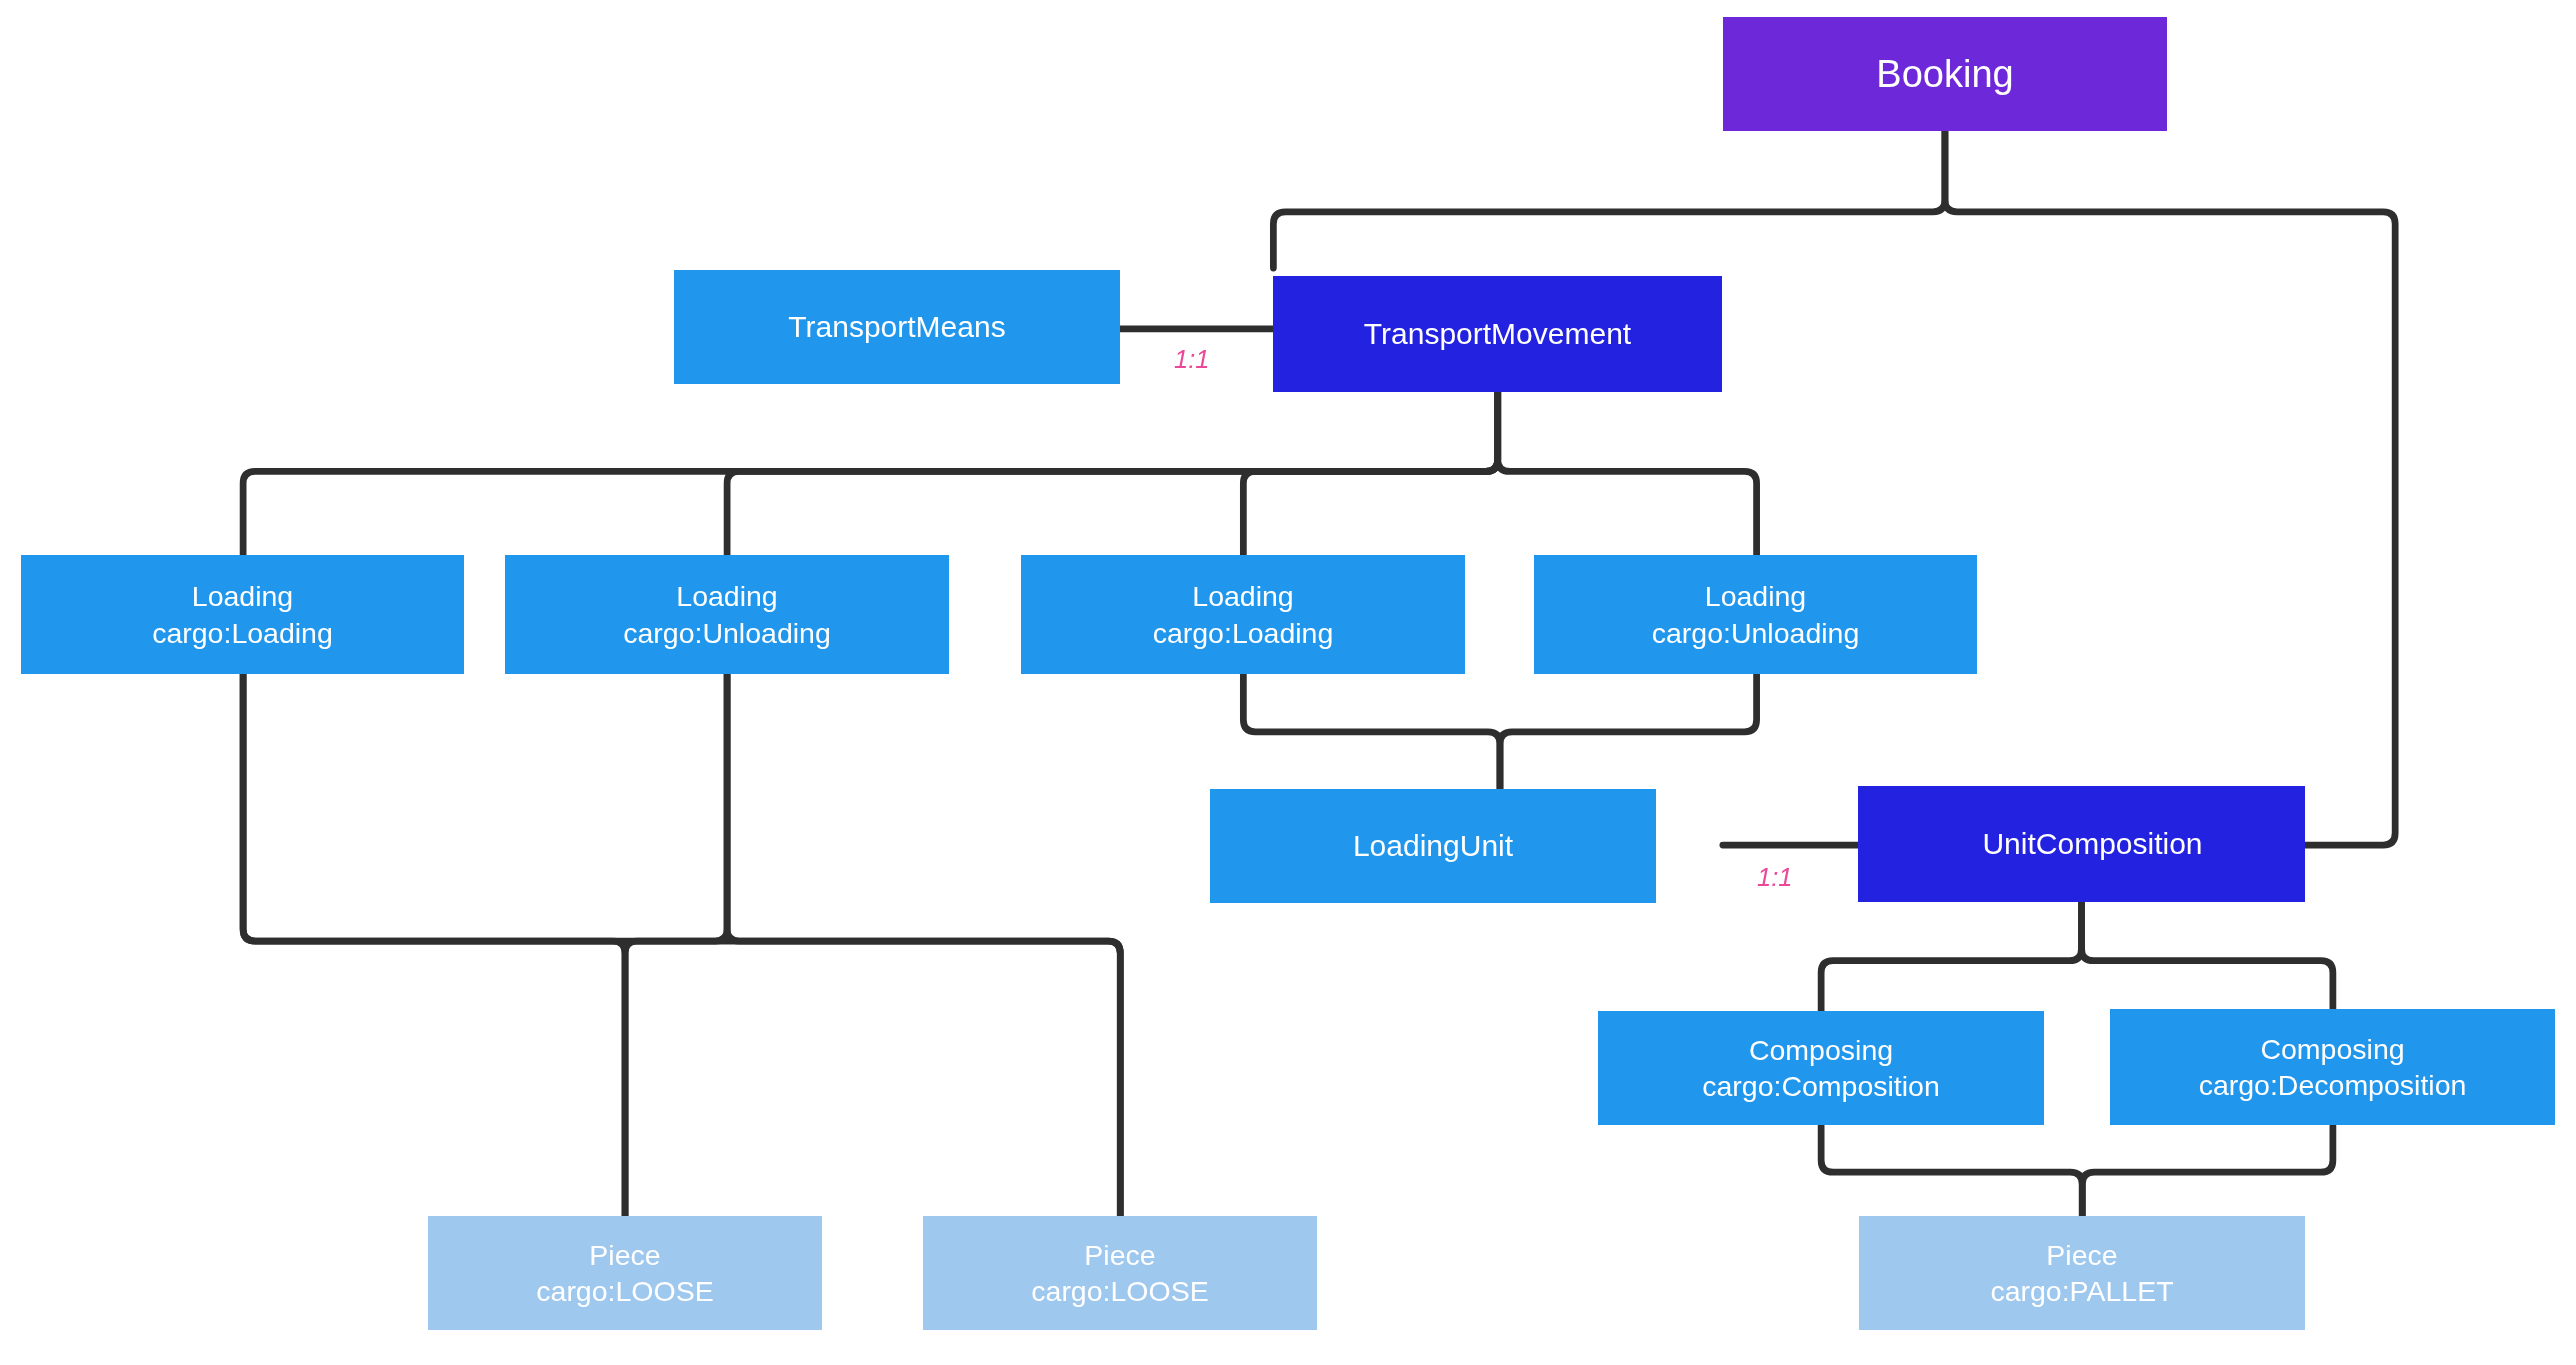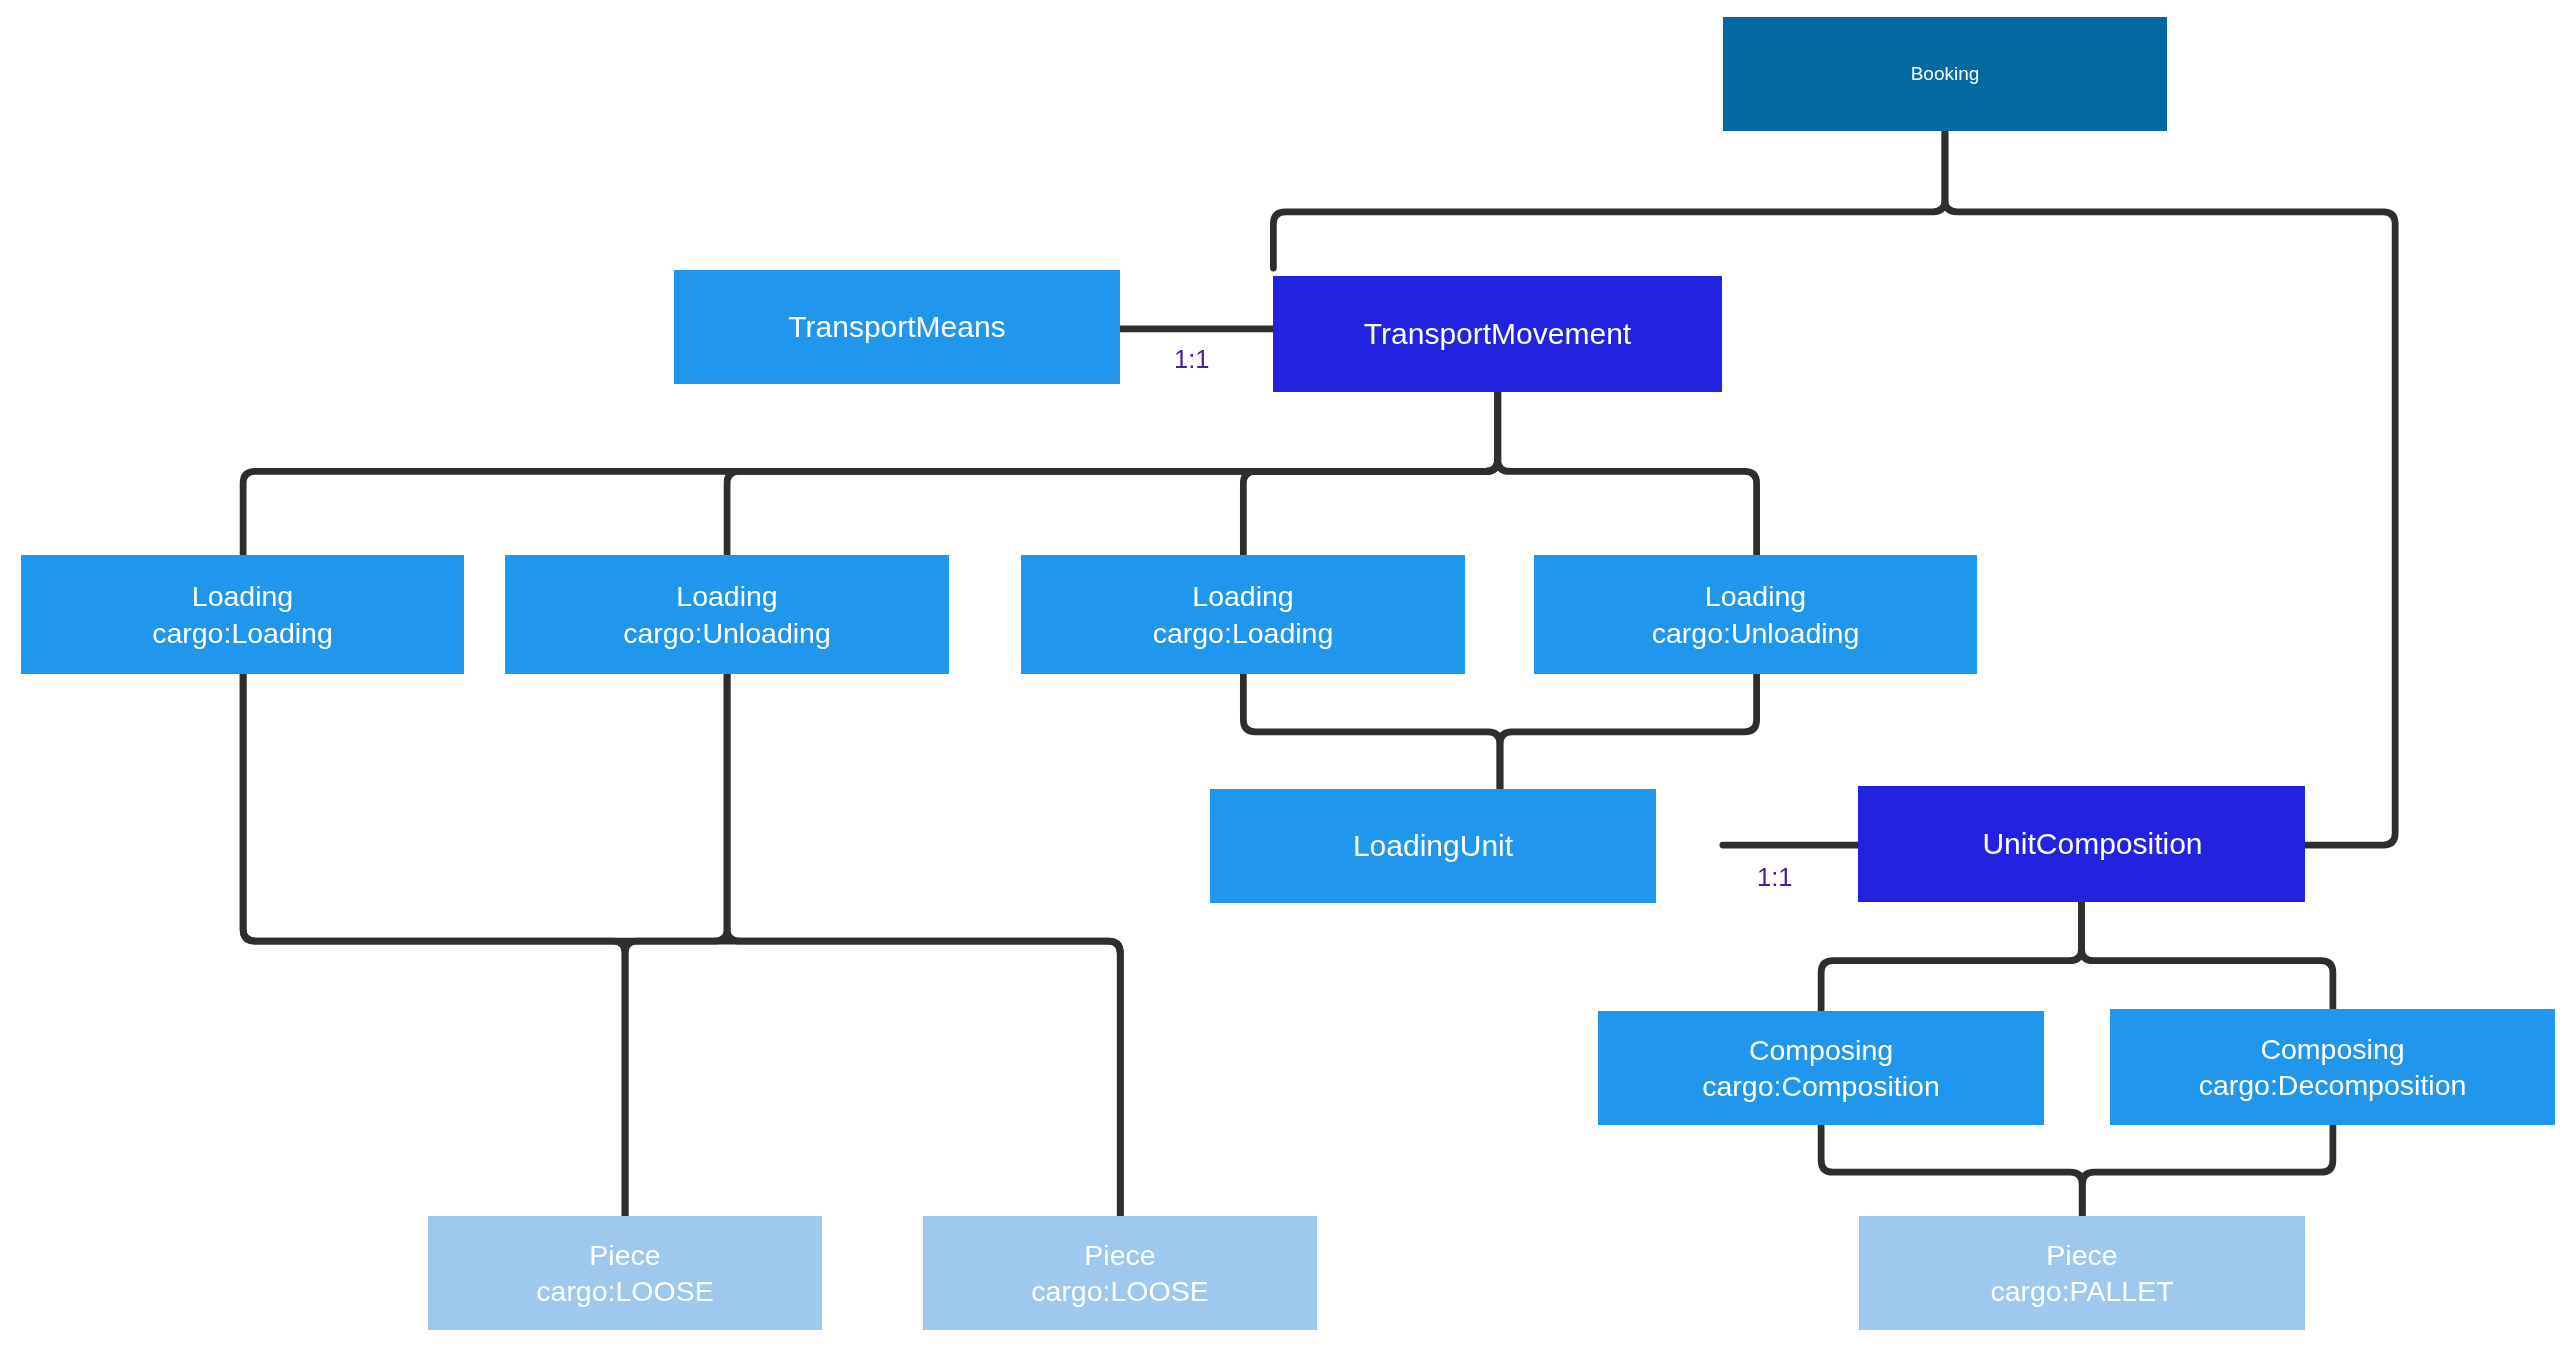--- a/index.html
+++ b/index.html
@@ -35,24 +35,25 @@
     line-height: 1.28;
     box-sizing: border-box;
     z-index: 5;
   }
   .node .l1, .node .l2 {
     display: block;
     white-space: nowrap;
   }
   .edge-label {
     position: absolute;
-    color: #4c1d95;
+    color: #ec4899;
     font-size: 25.5px;
     z-index: 6;
     white-space: nowrap;
+    font-style: italic;
   }
 </style>
 </head>
 <body>
 
 <div id="stage">
 
   <svg id="wires" viewBox="0 0 3433 1820">
     <g fill="none" stroke="#2e2e2e" stroke-width="9" stroke-linecap="round" stroke-linejoin="round">
 
@@ -77,21 +78,21 @@
       <path d="M 969,898 L 969,1238 Q 969,1254 985,1254 L 1477,1254 Q 1493,1254 1493,1270 L 1493,1620"></path>
 
       <path d="M 2774,1203 L 2774,1264 Q 2774,1280 2758,1280 L 2443,1280 Q 2427,1280 2427,1296 L 2427,1348"></path>
       <path d="M 2774,1203 L 2774,1264 Q 2774,1280 2790,1280 L 3093,1280 Q 3109,1280 3109,1296 L 3109,1345"></path>
 
       <path d="M 2427,1500 L 2427,1546 Q 2427,1562 2443,1562 L 2759,1562 Q 2775,1562 2775,1578 L 2775,1620"></path>
       <path d="M 3109,1500 L 3109,1546 Q 3109,1562 3093,1562 L 2791,1562 Q 2775,1562 2775,1578 L 2775,1620"></path>
     </g>
   </svg>
 
-  <div class="node single" style="left:1723px; top:17px; width:444px; height:114px; background:#0369a1; font-size:19px;">
+  <div class="node single" style="left:1723px; top:17px; width:444px; height:114px; background:#6d28d9; font-size:38px;">
     <span class="l1">Booking</span>
 
   </div>
 
   <div class="node single" style="left:674px; top:270px; width:446px; height:114px; background:#2196ed; font-size:30px;">
     <span class="l1">TransportMeans</span>
 
   </div>
 
   <div class="node single" style="left:1273px; top:276px; width:449px; height:116px; background:#2222e0; font-size:30px;">

